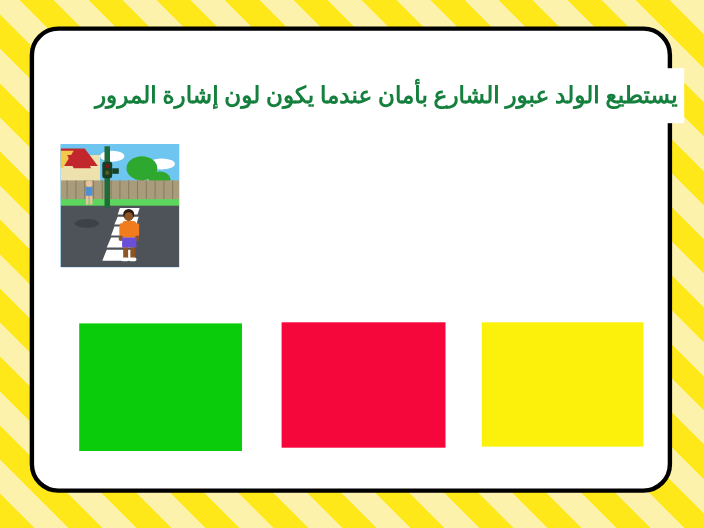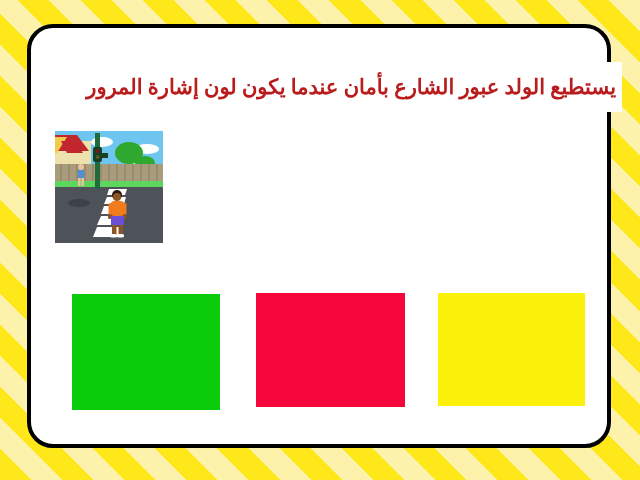--- a/index.html
+++ b/index.html
@@ -94,21 +94,21 @@
   #swatch-yellow { left: 438px; top: 293px; width: 147px; height: 113px; }
 </style>
 </head>
 <body>
 
 <div id="stage" style="background-image: repeating-linear-gradient(45deg, rgb(255, 232, 26) 0px, rgb(255, 232, 26) 22px, rgb(253, 242, 172) 22px, rgb(253, 242, 172) 44px);">
 
   <div id="card" style="background: rgb(255, 255, 255); border-color: rgb(0, 0, 0); border-radius: 26px;"></div>
 
   <div id="question-band" style="background: rgb(255, 255, 255);">
-    <span id="question-text" style="color: #b91c1c;">يستطيع الولد عبور الشارع بأمان عندما يكون لون إشارة المرور</span>
+    <span id="question-text" style="color: #15803d;">يستطيع الولد عبور الشارع بأمان عندما يكون لون إشارة المرور</span>
   </div>
 
   <div id="scene" title="رسمة لولد يعبر الشارع على ممر المشاة بجانب إشارة المرور">
     <svg width="108" height="112" viewBox="0 0 108 112" xmlns="http://www.w3.org/2000/svg">
 
       <rect x="0" y="0" width="108" height="52" fill="#6EC6F0"></rect>
 
       <ellipse cx="47" cy="11" rx="11" ry="5" fill="#FFFFFF"></ellipse>
       <ellipse cx="92" cy="18" rx="12" ry="5" fill="#FFFFFF"></ellipse>
       <ellipse cx="82" cy="29" rx="9" ry="4" fill="#FFFFFF"></ellipse>

